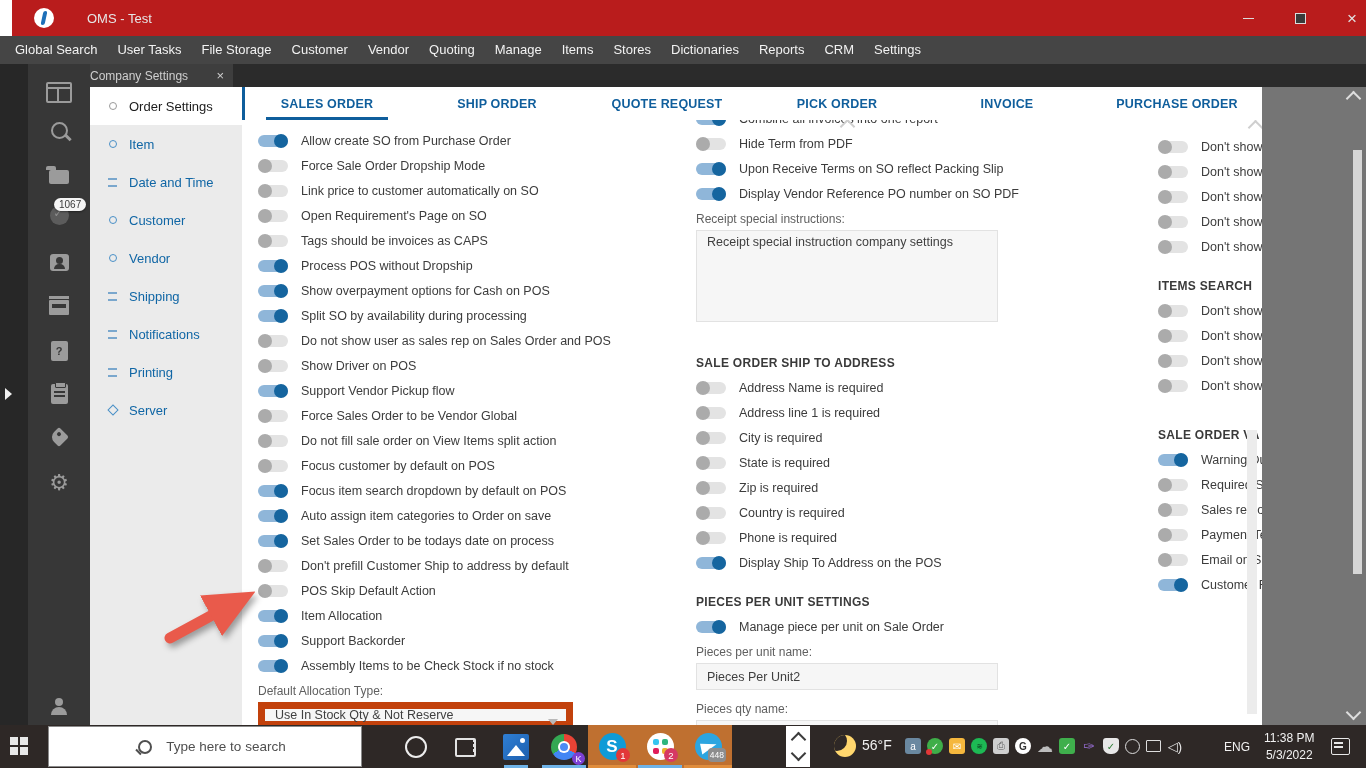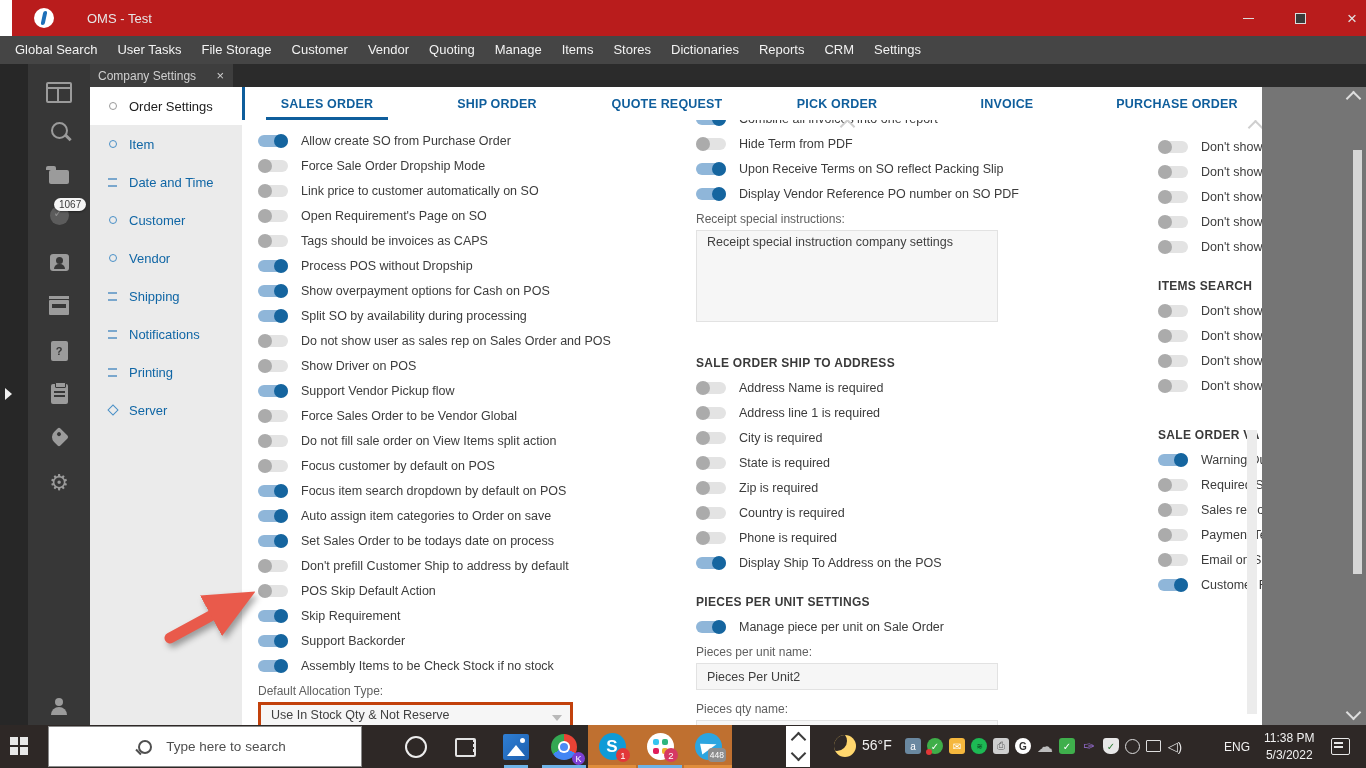--- a/index.html
+++ b/index.html
@@ -15,21 +15,21 @@
   .ic-min{width:11px;height:1px;background:#dcdcdc;}
   .ic-max{width:9px;height:9px;border:1px solid #dcdcdc;position:relative;background:#3a3a3a;}
   .ic-max::before{content:"";position:absolute;left:2px;top:-4px;width:9px;height:9px;border:1px solid #dcdcdc;z-index:-1;}
   .ic-close{font-size:17px;line-height:1;color:#e2e2e2;}
   
   .menubar{position:absolute;left:0;top:36px;width:1366px;height:28px;background:#454545;display:flex;align-items:center;padding-left:5px;box-sizing:border-box;}
   .menuitem{color:#f2f2f2;font-size:13px;padding:0 10px;line-height:28px;white-space:nowrap;}
   
   .doctabrow{position:absolute;left:0;top:64px;width:1366px;height:23px;background:#2b2b2b;}
   .doctab{position:absolute;left:86px;top:0;width:147px;height:23px;background:#3e3e3e;color:#cfcfcf;font-size:12px;display:flex;align-items:center;}
-  .doctab .lbl{margin-left:12px;flex:1;}
+  .doctab .lbl{margin-left:4px;flex:1;}
   .doctab .x{margin-right:9px;font-size:13px;color:#cfcfcf;}
   
   .leftrail{position:absolute;left:0;top:64px;width:28px;height:704px;background:#272727;}
   .expand{position:absolute;left:5px;top:324px;width:0;height:0;border-left:7px solid #f0f0f0;border-top:6px solid transparent;border-bottom:6px solid transparent;}
   .iconbar{position:absolute;left:28px;top:64px;width:62px;height:704px;background:#373737;}
   .sicon{position:absolute;left:0;width:62px;display:flex;justify-content:center;color:#9b9b9b;}
   .g-grid{width:22px;height:17px;border:2px solid #9b9b9b;border-radius:2px;position:relative;}
   .g-grid::before{content:"";position:absolute;left:0;top:3px;width:22px;height:2px;background:#9b9b9b;}
   .g-grid::after{content:"";position:absolute;left:9px;top:5px;width:2px;height:12px;background:#9b9b9b;}
   .g-search{width:13px;height:13px;border:2.5px solid #9b9b9b;border-radius:50%;position:relative;}
@@ -78,21 +78,21 @@
   .trow{display:flex;align-items:center;height:25px;white-space:nowrap;}
   .toggle{width:30px;height:12px;border-radius:7px;background:#e3e3e3;position:relative;margin-right:13px;flex:none;}
   .toggle .knob{position:absolute;left:0;top:-1px;width:14px;height:14px;border-radius:50%;background:#ababab;}
   .toggle.on{background:#8fb6d9;}
   .toggle.on .knob{left:16px;background:#15659f;}
   .tlabel{font-size:12.5px;color:#3c3c3c;}
   .sechead{font-size:12px;font-weight:bold;color:#3a3a3a;height:25px;display:flex;align-items:center;letter-spacing:.3px;white-space:nowrap;}
   .fieldlabel{font-size:12px;color:#5f5f5f;margin:6px 0 4px;}
   .tinput{width:100%;box-sizing:border-box;background:#f6f6f6;border:1px solid #e2e2e2;height:27px;padding:0 10px;font-size:12.5px;color:#3f3f3f;font-family:"Liberation Sans",sans-serif;}
   textarea.tinput{height:92px;padding-top:4px;resize:none;}
-  .dropdown{position:relative;width:100%;box-sizing:border-box;background:#f6f6f6;border:3px solid #c2410c;height:26px;display:flex;align-items:center;padding:0 10px;font-size:12.5px;color:#3f3f3f;}
+  .dropdown{position:relative;width:100%;box-sizing:border-box;background:#f6f6f6;border:7px solid #c2410c;height:26px;display:flex;align-items:center;padding:0 10px;font-size:12.5px;color:#3f3f3f;}
   .dropdown .caret{position:absolute;right:8px;top:10px;width:0;height:0;border-left:5px solid transparent;border-right:5px solid transparent;border-top:6px solid #b9b9b9;}
   .chev-up{width:9px;height:9px;border-left:2px solid #cfcfcf;border-top:2px solid #cfcfcf;transform:rotate(45deg);}
   .chev-dn{width:9px;height:9px;border-right:2px solid #cfcfcf;border-bottom:2px solid #cfcfcf;transform:rotate(45deg);}
   .col-scroll{position:absolute;background:#ececec;width:10px;}
   
   .grayarea{position:absolute;left:1262px;top:87px;width:104px;height:681px;background:#757575;}
   .grayscroll{position:absolute;right:4px;top:63px;width:9px;height:424px;background:#d6d6d6;}
   
   .redarrow{position:absolute;left:158px;top:578px;width:112px;height:70px;filter:drop-shadow(3px 4px 3px rgba(0,0,0,.35));pointer-events:none;}
   
@@ -422,21 +422,21 @@
             <span class="toggle">
               <span class="knob"></span>
             </span>
             <span class="tlabel">POS Skip Default Action</span>
           </div>
 
           <div class="trow">
             <span class="toggle on">
               <span class="knob"></span>
             </span>
-            <span class="tlabel">Skip Requirement</span>
+            <span class="tlabel">Item Allocation</span>
           </div>
 
           <div class="trow">
             <span class="toggle on">
               <span class="knob"></span>
             </span>
             <span class="tlabel">Support Backorder</span>
           </div>
 
           <div class="trow">

